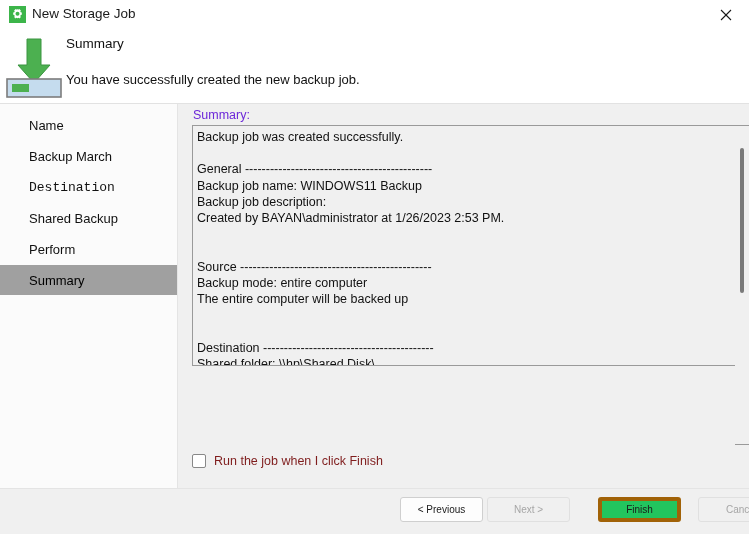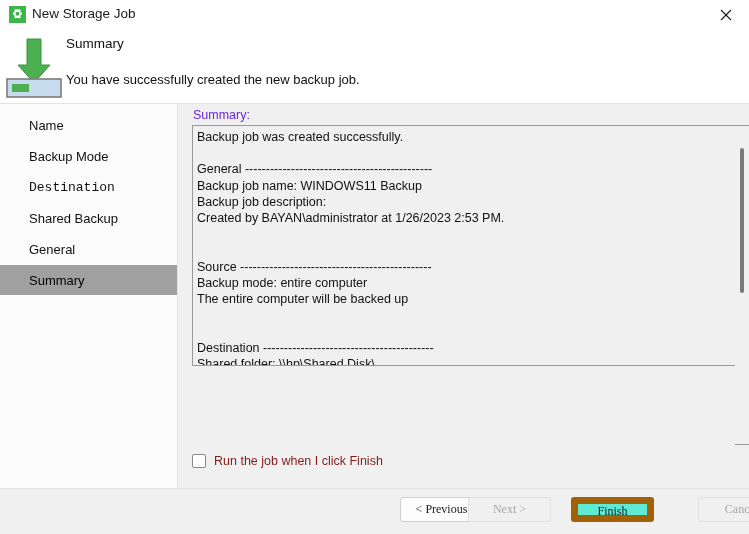--- a/index.html
+++ b/index.html
@@ -220,38 +220,39 @@
     width: 749px; height: 45px;
     background: #f0f0f0;
   }
   .btn {
     position: absolute;
     top: 8px;
     height: 25px;
     background: #fdfdfd;
     border: 1px solid #cfcfcf;
     border-radius: 3px;
-    font-family: Liberation Serif, serif;
-    font-size: 12px;
+    font-family: Liberation Sans, sans-serif;
+    font-size: 10px;
     color: #1a1a1a;
     cursor: default;
     padding: 0;
     white-space: nowrap;
   }
   .btn.disabled {
     background: #f0f0f0;
     border-color: #e0e0e0;
     color: #a6a6a6;
   }
   .btn.default {
-    border: 7px solid #a16207;
-    background: #5eead4;
+    border: 4px solid #a16207;
+    background: #22c55e;
+    margin-left: 27px;
   }
   #btn-previous { left: 400px; width: 83px; }
-  #btn-next     { left: 468px; width: 83px; }
+  #btn-next     { left: 487px; width: 83px; }
   #btn-finish   { left: 571px; width: 83px; }
   #btn-cancel   { left: 698px; width: 87px; }
 </style>
 </head>
 <body>
 
 <div class="window">
 
   <div class="titlebar">
     <span class="titlebar-icon">
@@ -286,30 +287,30 @@
   </div>
   <div class="header-divider"></div>
 
   <div class="body-area">
 
     <div class="sidebar">
       <div class="sidebar-item" style="top:6px;">
         <span>Name</span>
       </div>
       <div class="sidebar-item" style="top:37px;">
-        <span>Backup Mode</span>
+        <span>Backup March</span>
       </div>
       <div class="sidebar-item" style="top:68px;font-family:Liberation Mono, monospace;">
         <span>Destination</span>
       </div>
       <div class="sidebar-item" style="top:99px;">
         <span>Shared Backup</span>
       </div>
       <div class="sidebar-item" style="top:130px;">
-        <span>General</span>
+        <span>Perform</span>
       </div>
       <div class="sidebar-item selected" style="top:161px;">
         <span>Summary</span>
       </div>
       <div class="sidebar-divider"></div>
     </div>
 
     <div class="pane">
       <span class="summary-label">Summary:</span>
 

